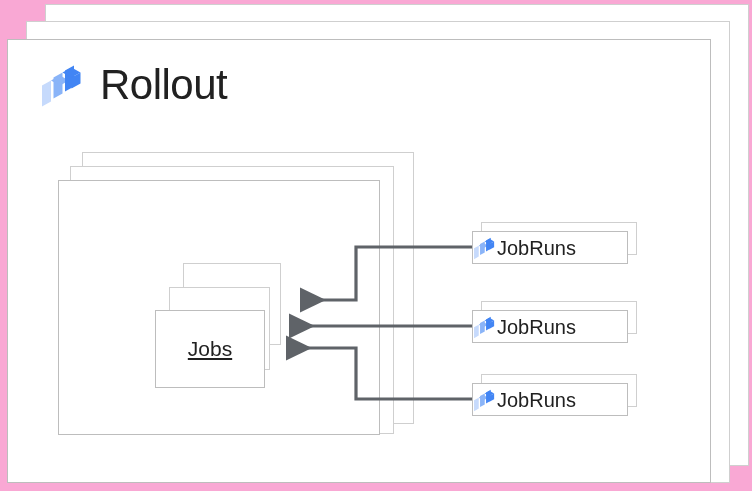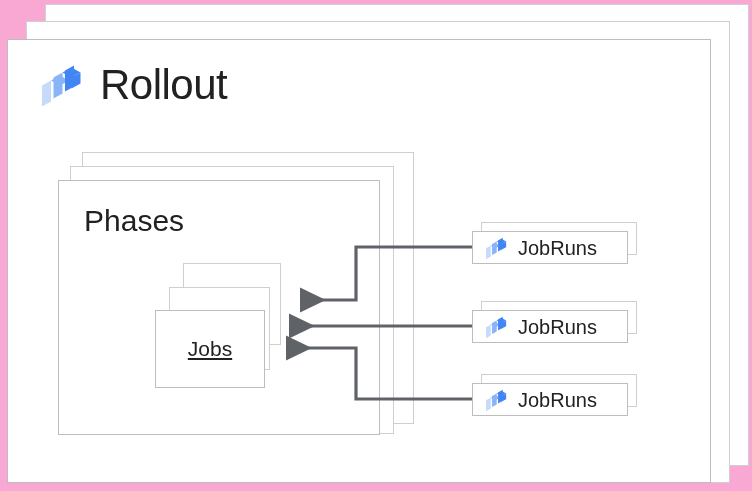--- a/index.html
+++ b/index.html
@@ -108,22 +108,20 @@
   }
   .jobrun-card {
     position: absolute;
     width: 156px;
     height: 33px;
     background: #ffffff;
     border: 1px solid #bdbdbd;
     box-sizing: border-box;
     display: flex;
     align-items: center;
-    gap: 9px;
-    padding-left: 12px;
     z-index: 7;
   }
   .jobrun-label {
     font-size: 20px;
     color: #212121;
     line-height: 1;
     white-space: nowrap;
   }
 
   .jr1-ghost { left: 481px; top: 222px; }
@@ -163,21 +161,20 @@
         <polygon points="22.5,10.5 31.5,5.5 40.5,10.5 31.5,15.5" fill="#4285f4"></polygon>
         <polygon points="31.5,15.5 40.5,10.5 40.5,21.5 31.5,26.5" fill="#4285f4"></polygon>
       </svg>
     </span>
     <span class="rollout-title">Rollout</span>
   </div>
 
   <div class="card ghost phases-ghost-2"></div>
   <div class="card ghost phases-ghost-1"></div>
   <div class="card phases-front"></div>
-  <div class="phases-title">Phases</div>
 
   <div class="card ghost jobs-ghost-2"></div>
   <div class="card ghost jobs-ghost-1"></div>
   <div class="card jobs-front"></div>
   <div class="jobs-label">Jobs</div>
 
   <svg id="connectors" viewBox="0 0 752 491" xmlns="http://www.w3.org/2000/svg">
     <defs>
       <marker id="arrowL" markerWidth="9" markerHeight="9" refX="8.5" refY="4.5" orient="auto" markerUnits="strokeWidth">
         <path d="M8.5,0.6 L8.5,8.4 L0.4,4.5 Z" fill="#5f6368"></path>

